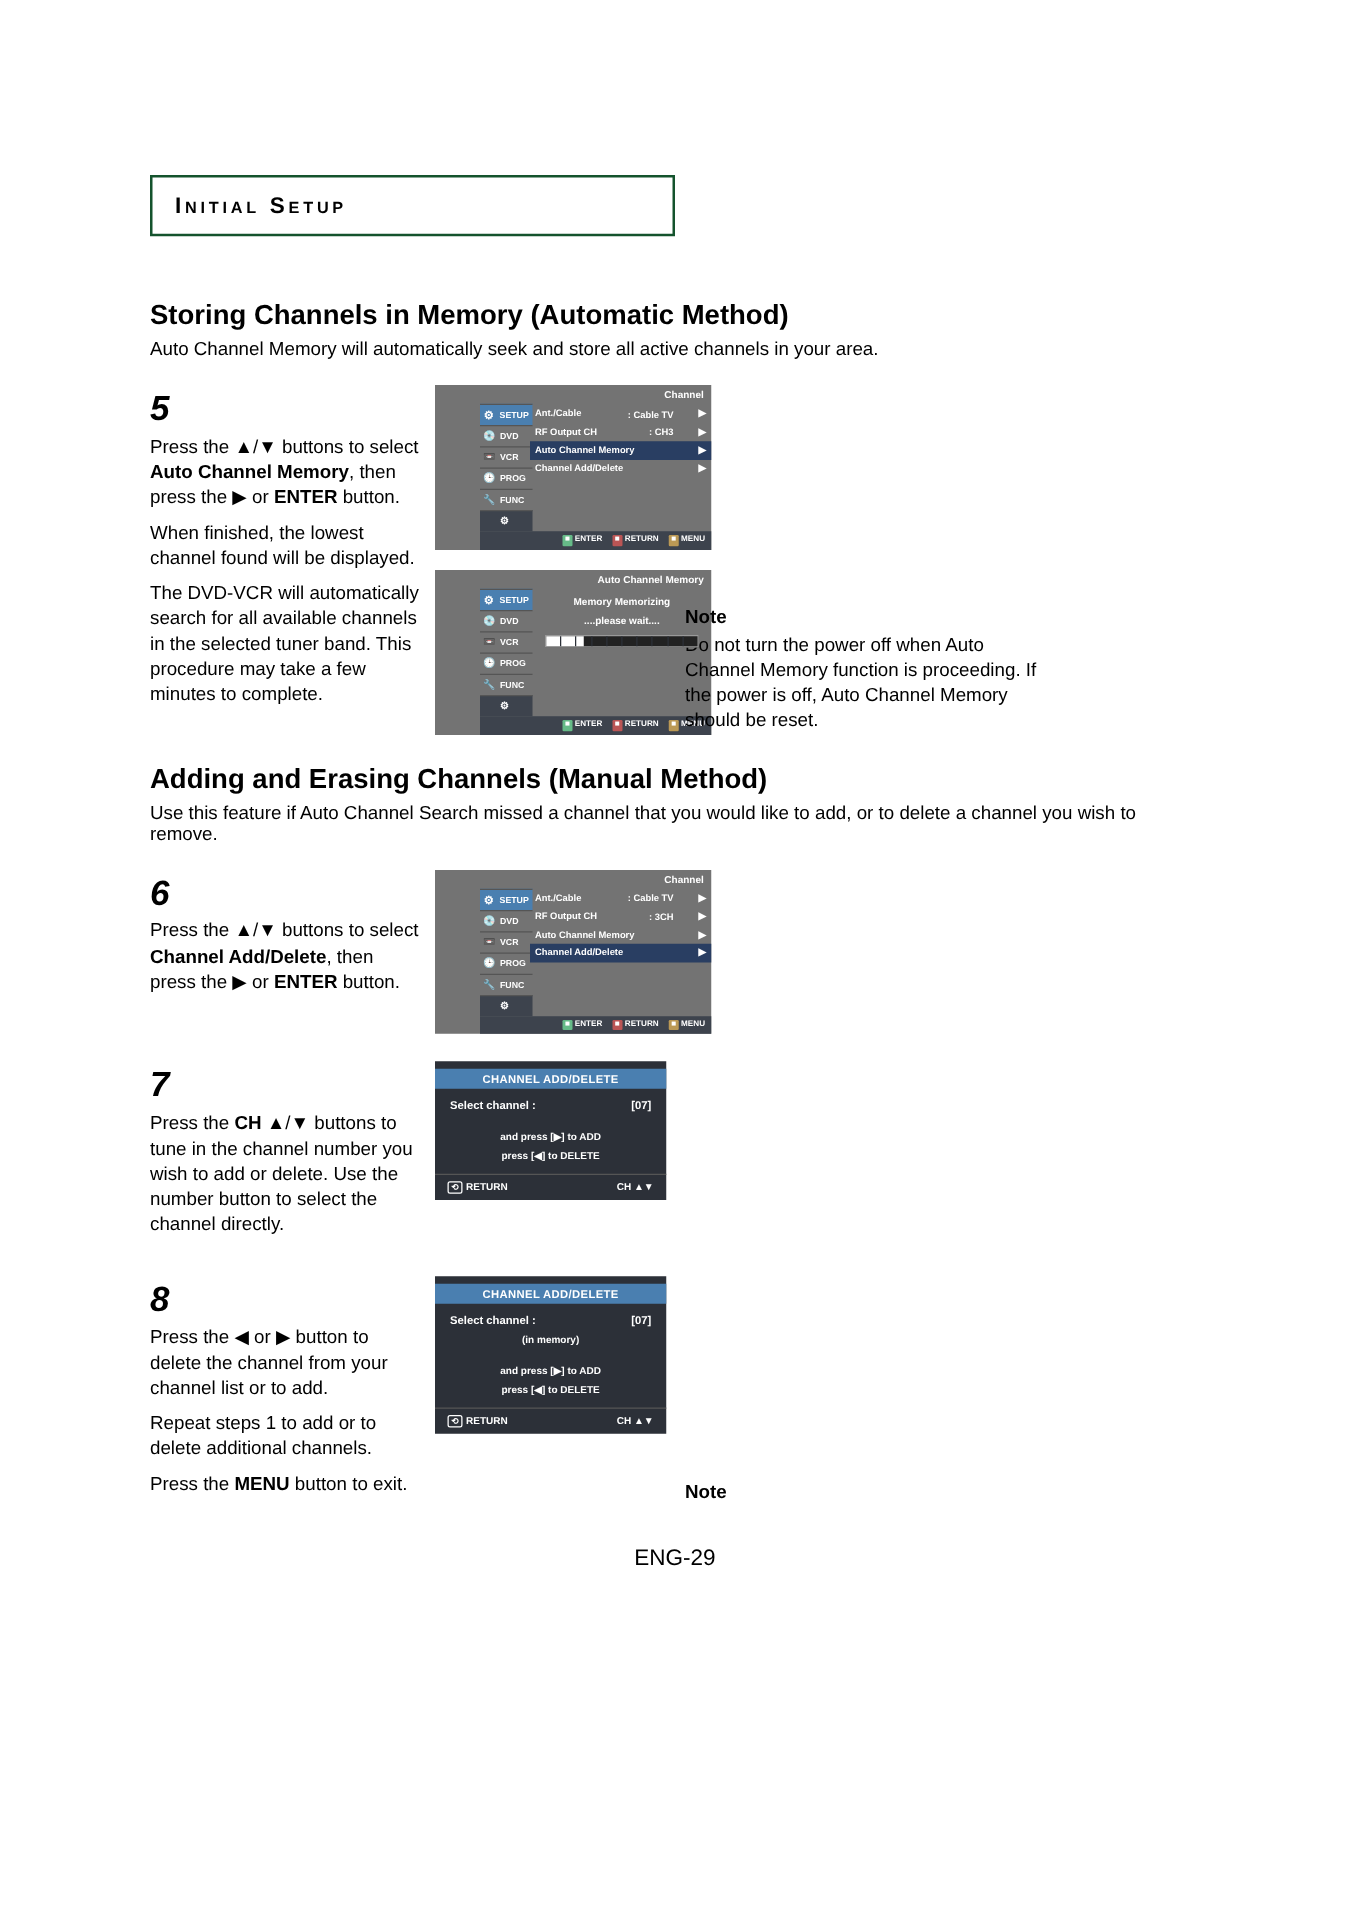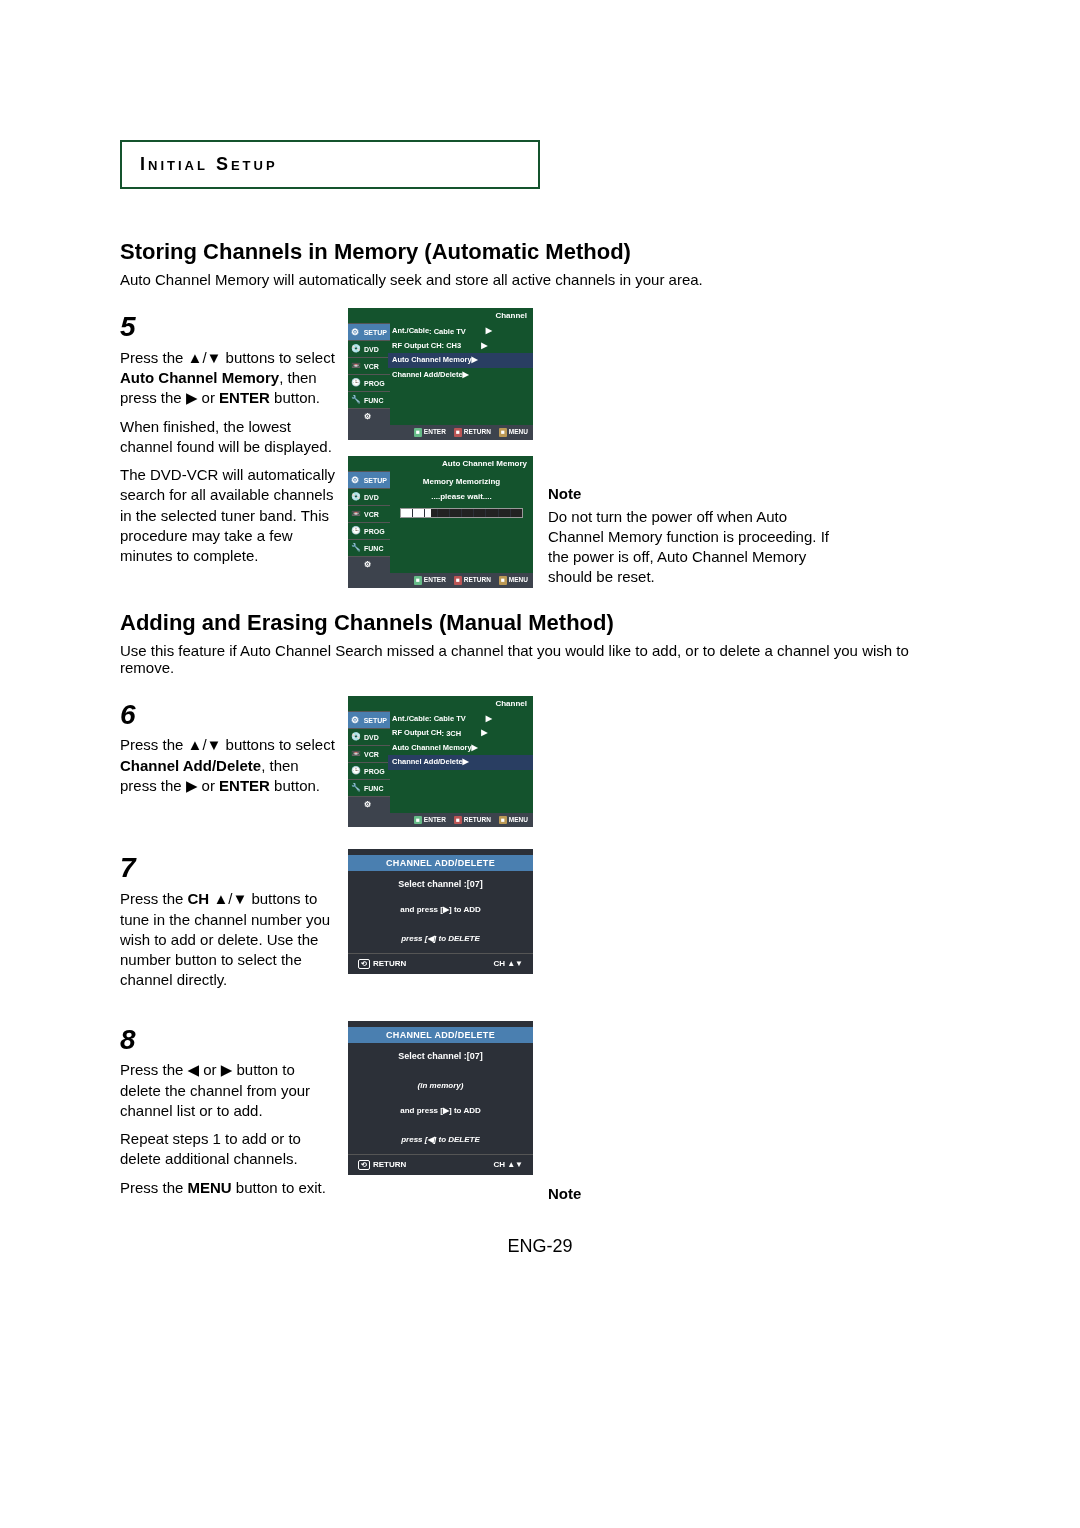--- a/index.html
+++ b/index.html
@@ -48,26 +48,27 @@
     font-size: 28px;
     font-weight: 900;
     margin-bottom: 2px;
     font-family: Arial Black, Arial, sans-serif;
     font-style: italic;
   }
   .step-text p { margin: 0 0 8px 0; }
   .bold { font-weight: bold; }
   .arrow { font-family: "Segoe UI Symbol","Arial Unicode MS",sans-serif; }
   .osd {
-    background: #14532d;
+    background: #737373;
     color: #fff;
     width: 185px;
     font-size: 8px;
     font-weight: bold;
     line-height: 1.3;
+    padding-left: 36px;
   }
   .osd-title-right {
     text-align: right;
     padding: 3px 6px 2px 6px;
     font-size: 8px;
   }
   .osd-menu {
     display: flex;
   }
   .osd-tabs {
@@ -83,21 +84,21 @@
     border-top:1px solid #555;
     font-size:7px;
   }
   .osd-tab.active { background:#4a7fb0; }
   .osd-icon {
     width:10px;height:10px;display:inline-block;
   }
   .osd-list { flex:1; padding:1px 4px 1px 2px; }
   .osd-row {
     display:flex;
-    justify-content:flex-start;
+    justify-content:space-between;
     padding:2px 0;
     font-size:7.5px;
   }
   .osd-row .val-wrap{display:flex;align-items:center;gap:20px;}
   .osd-row .chev{font-size:8px;}
   .osd-row.hl { background:#293e62; margin:0 -4px; padding-left:4px; padding-right:4px;}
   .osd-foot {
     display:flex;
     justify-content:flex-end;
     gap:8px;
@@ -113,22 +114,22 @@
   .progress-area{ flex:1; padding:6px 10px; text-align:center;}
   .progress-bar{background:#222;border:1px solid #999;height:8px;margin-top:6px;position:relative;}
   .progress-fill{height:100%;background:#fff;}
   .progress-ticks{position:absolute;left:0;top:0;right:0;bottom:0;display:flex;}
   .progress-ticks div{flex:1;border-right:1px solid #2c3038;}
   .small-osd {
     background:#2c3038;color:#fff;width:185px;font-size:9px;padding:6px 0 0 0;font-weight:bold;
   }
   .small-osd .heading{background:#4a7fb0;text-align:center;padding:3px 0;font-size:9px;letter-spacing:0.3px;}
   .small-osd .body{padding:8px 12px 4px 12px;}
-  .small-osd .line{display:flex;justify-content:center;font-size:9px;margin-bottom:2px;}
-  .small-osd .sub{font-size:8px;text-align:center;margin-top:20px;font-style:italic;}
+  .small-osd .line{display:flex;justify-content:space-between;font-size:9px;margin-bottom:2px;}
+  .small-osd .sub{font-size:8px;text-align:center;margin-top:6px;}
   .small-osd .instr{font-size:8px;text-align:center;margin-top:16px;}
   .small-osd .foot{display:flex;justify-content:space-between;padding:5px 10px;font-size:8px;border-top:1px solid #555;margin-top:6px;}
   .ret-icon{display:inline-block;border:1px solid #fff;border-radius:2px;padding:0 2px;font-size:7px;margin-right:3px;}
   .note-col {
     width: 295px;
     font-size: 15px;
     line-height: 1.35;
   }
   .note-col .note-label { font-weight: bold; margin-bottom:2px;}
   .screens-col { width: 190px; display:flex; flex-direction:column; gap:16px;}

